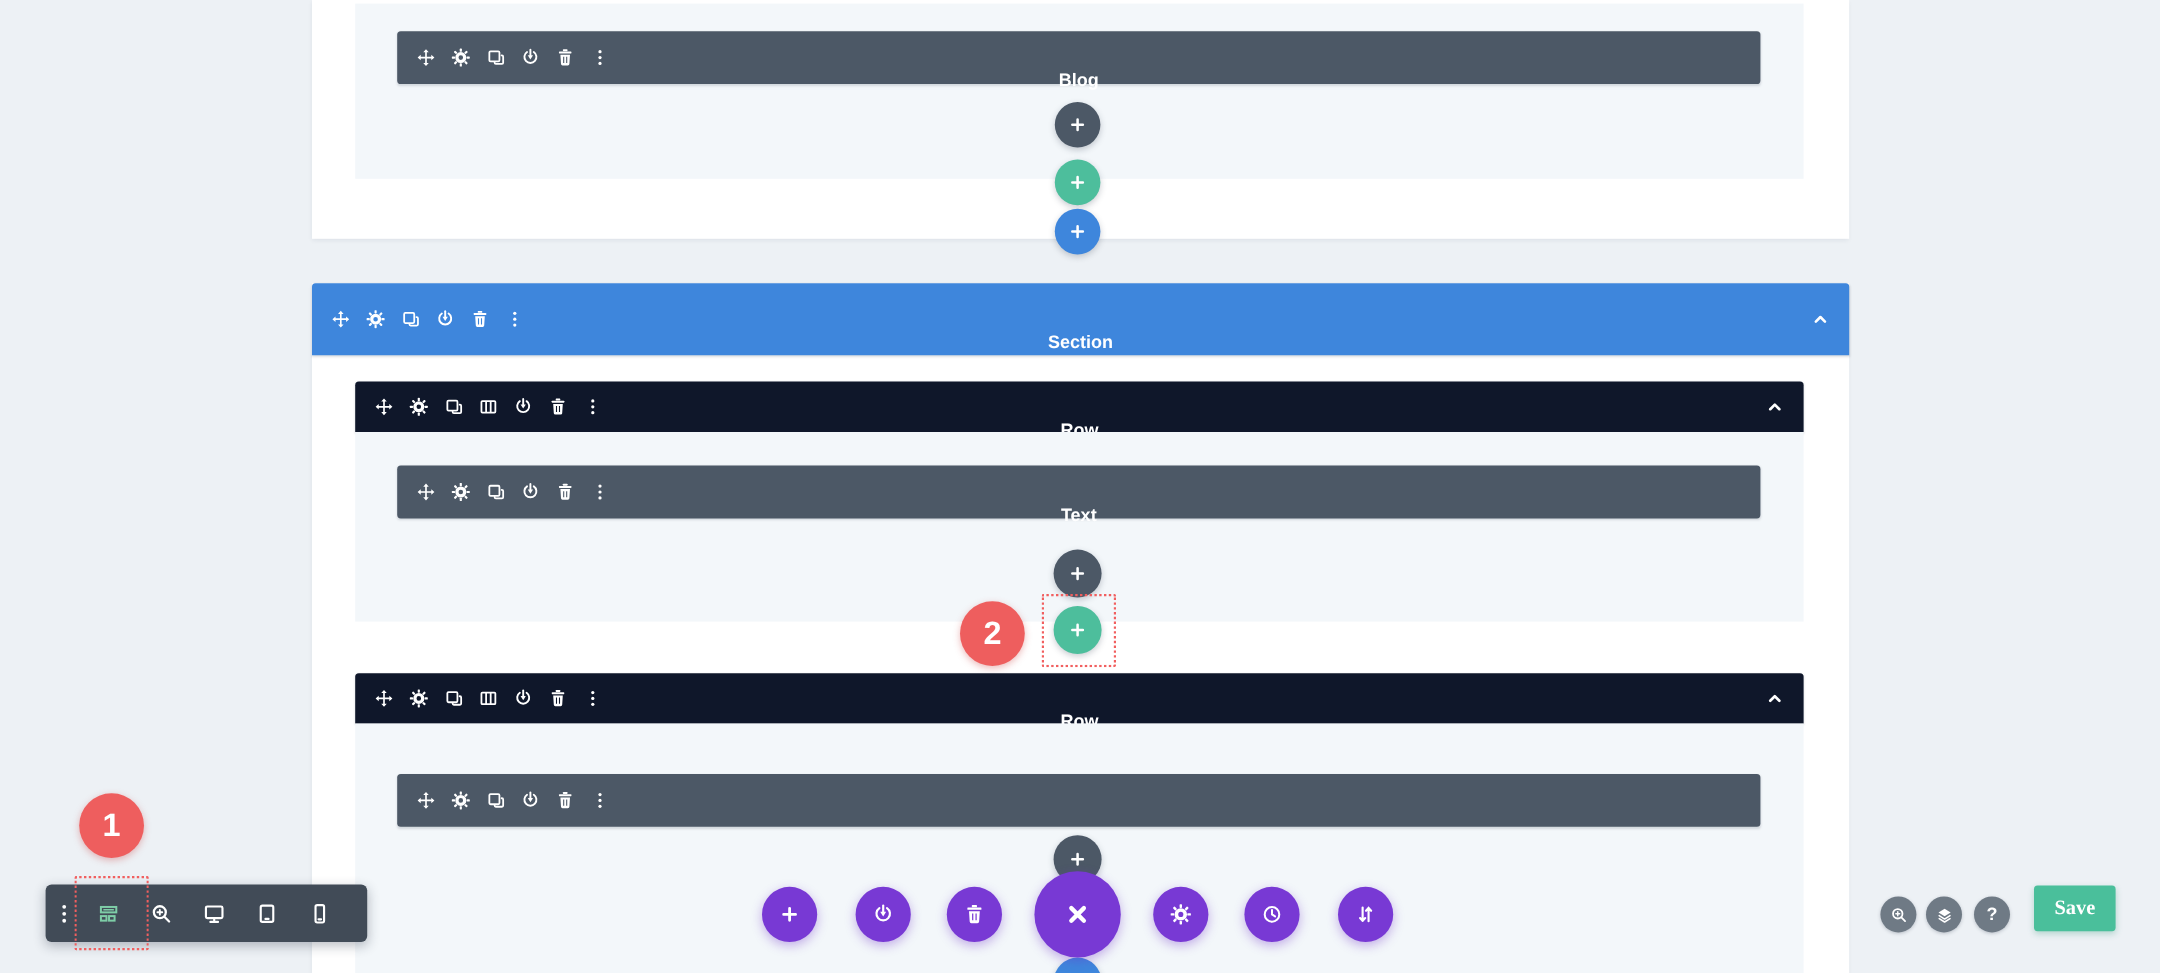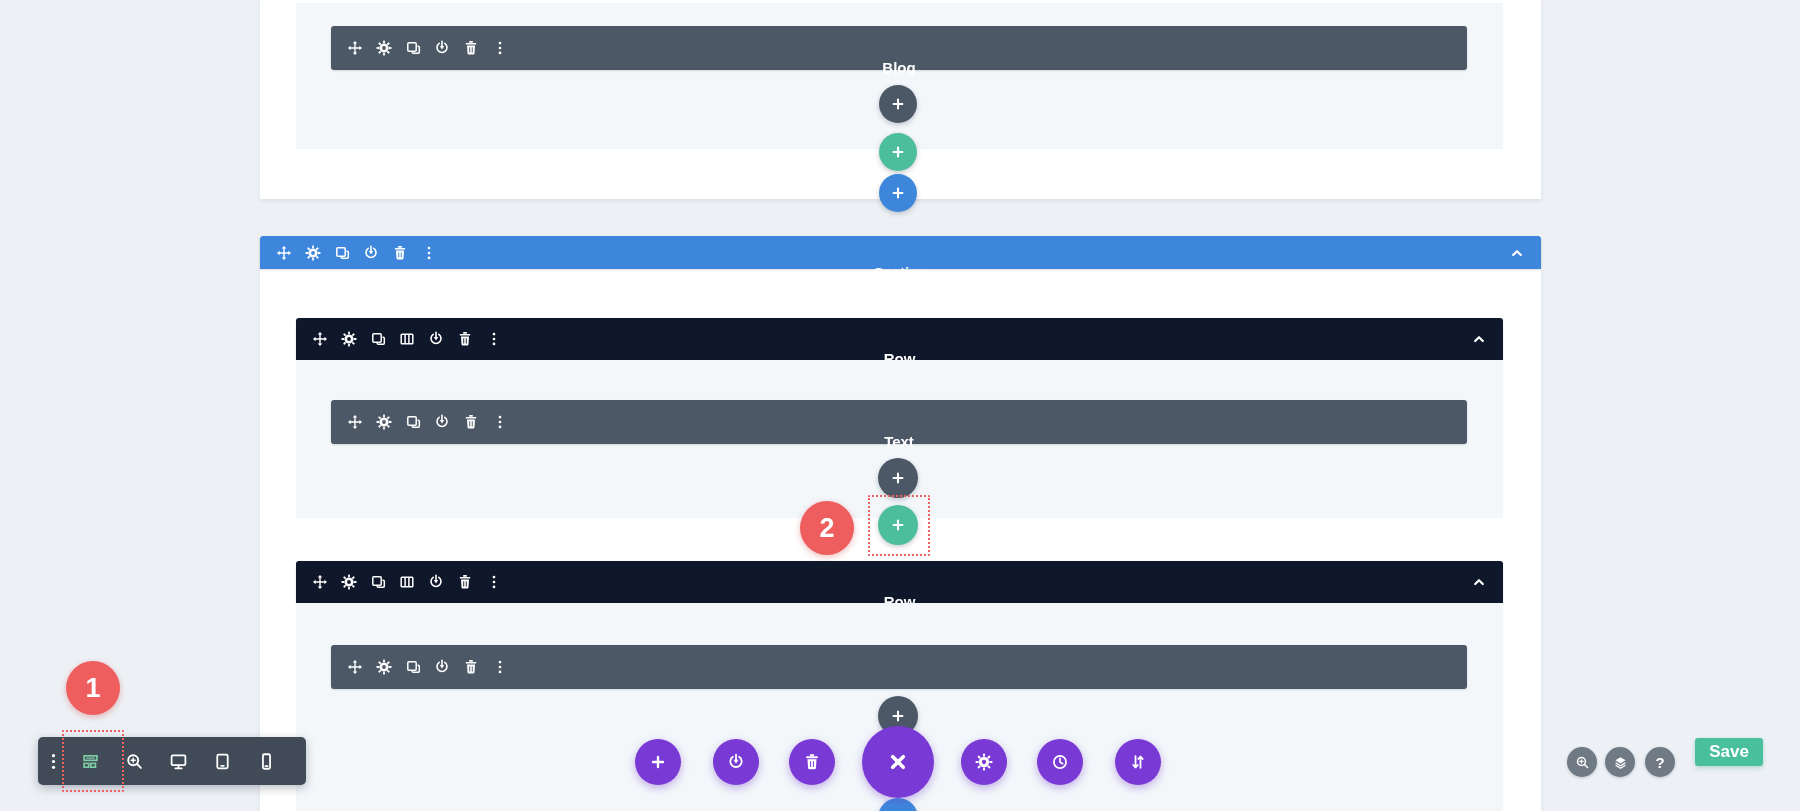--- a/index.html
+++ b/index.html
@@ -230,21 +230,21 @@
     </svg>
   </div>
 <div class="plus blue" style="left:879px;top:174px;width:38px;height:38px;">
     <svg class="icn">
       <use href="#i-plus"></use>
     </svg>
   </div>
 
 <div class="abs card" style="left:260px;top:236px;width:1281px;height:575px;box-shadow:0 2px 4px rgba(30,40,60,.08);"></div>
 
-<div class="bar blue rounded-top" style="left:260px;top:236px;width:1281px;height:33px;">
+<div class="bar blue rounded-top" style="left:260px;top:236px;width:1281px;height:60px;">
   <div class="icon-strip">
     <span class="icn-btn">
         <svg class="icn">
           <use href="#i-move"></use>
         </svg>
       </span>
     <span class="icn-btn">
         <svg class="icn">
           <use href="#i-gear"></use>
         </svg>
@@ -318,21 +318,21 @@
   </div>
   <span class="bar-label">Row</span>
   <span class="chev icn-btn">
       <svg class="icn">
         <use href="#i-chevron-up"></use>
       </svg>
     </span>
 </div>
 <div class="abs inset" style="left:296px;top:360px;width:1207px;height:158px;"></div>
 
-<div class="bar dark" style="left:331px;top:400px;width:1136px;">
+<div class="bar dark" style="left:331px;top:388px;width:1136px;">
   <div class="icon-strip">
     <span class="icn-btn">
         <svg class="icn">
           <use href="#i-move"></use>
         </svg>
       </span>
     <span class="icn-btn">
         <svg class="icn">
           <use href="#i-gear"></use>
         </svg>
@@ -545,13 +545,13 @@
     </svg>
   </div>
 <div class="gray-btn" style="left:1605px;top:747px;">
     <svg class="icn">
       <use href="#i-layers"></use>
     </svg>
   </div>
 <div class="gray-btn" style="left:1645px;top:747px;">
     <span>?</span>
   </div>
-<button class="save-btn" style="left:1695px;top:738px;width:68px;height:28px;">Save</button>
+<button class="save-btn" style="left:1695px;top:738px;width:68px;height:38px;font-family:Liberation Serif, serif;">Save</button>
 
 </body></html>

